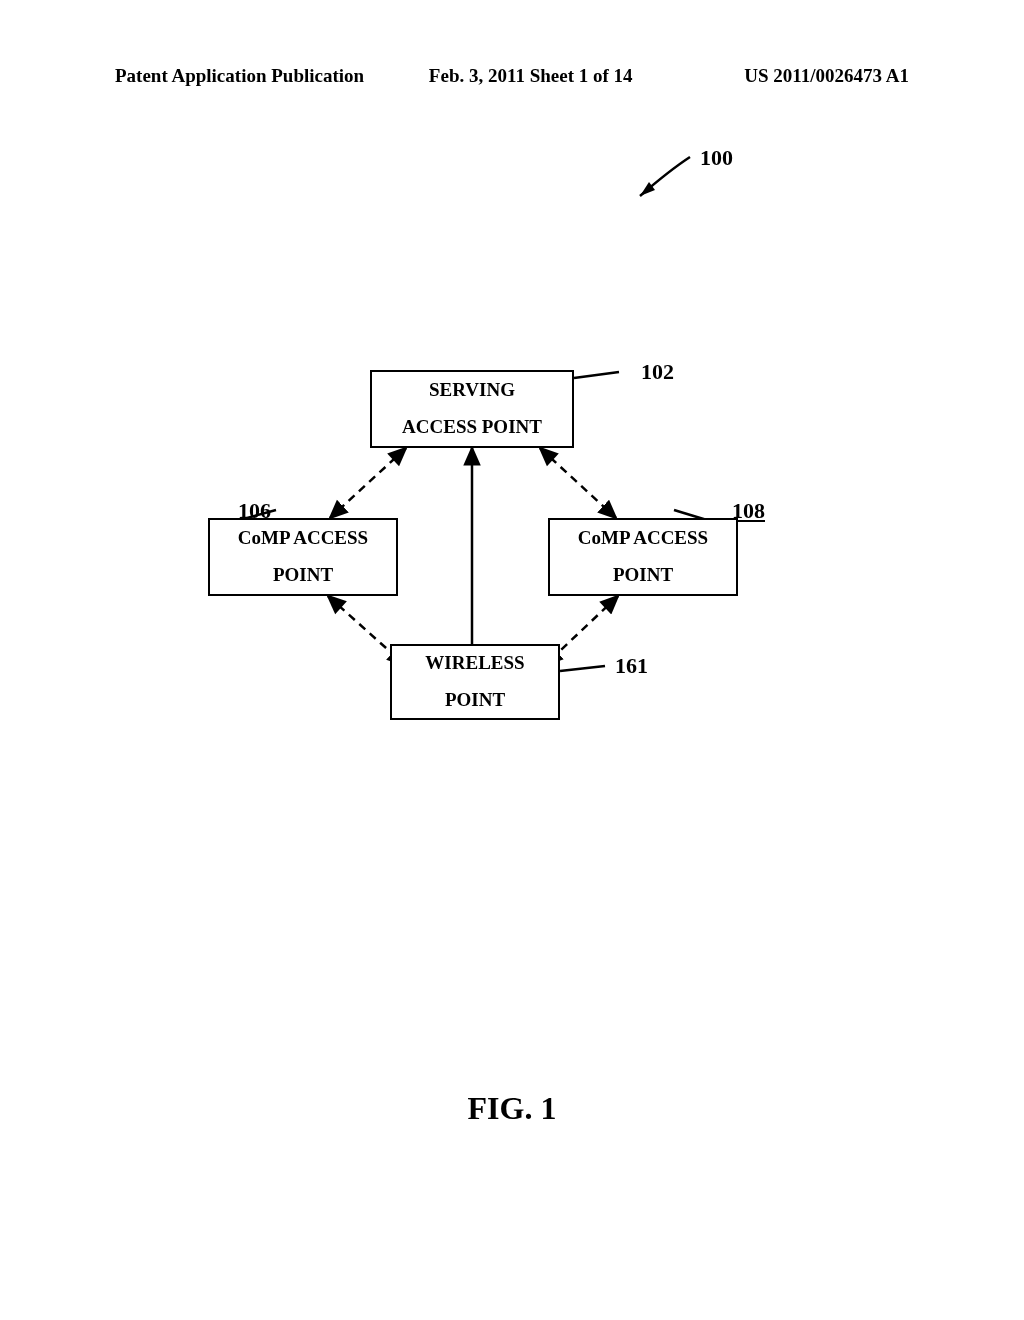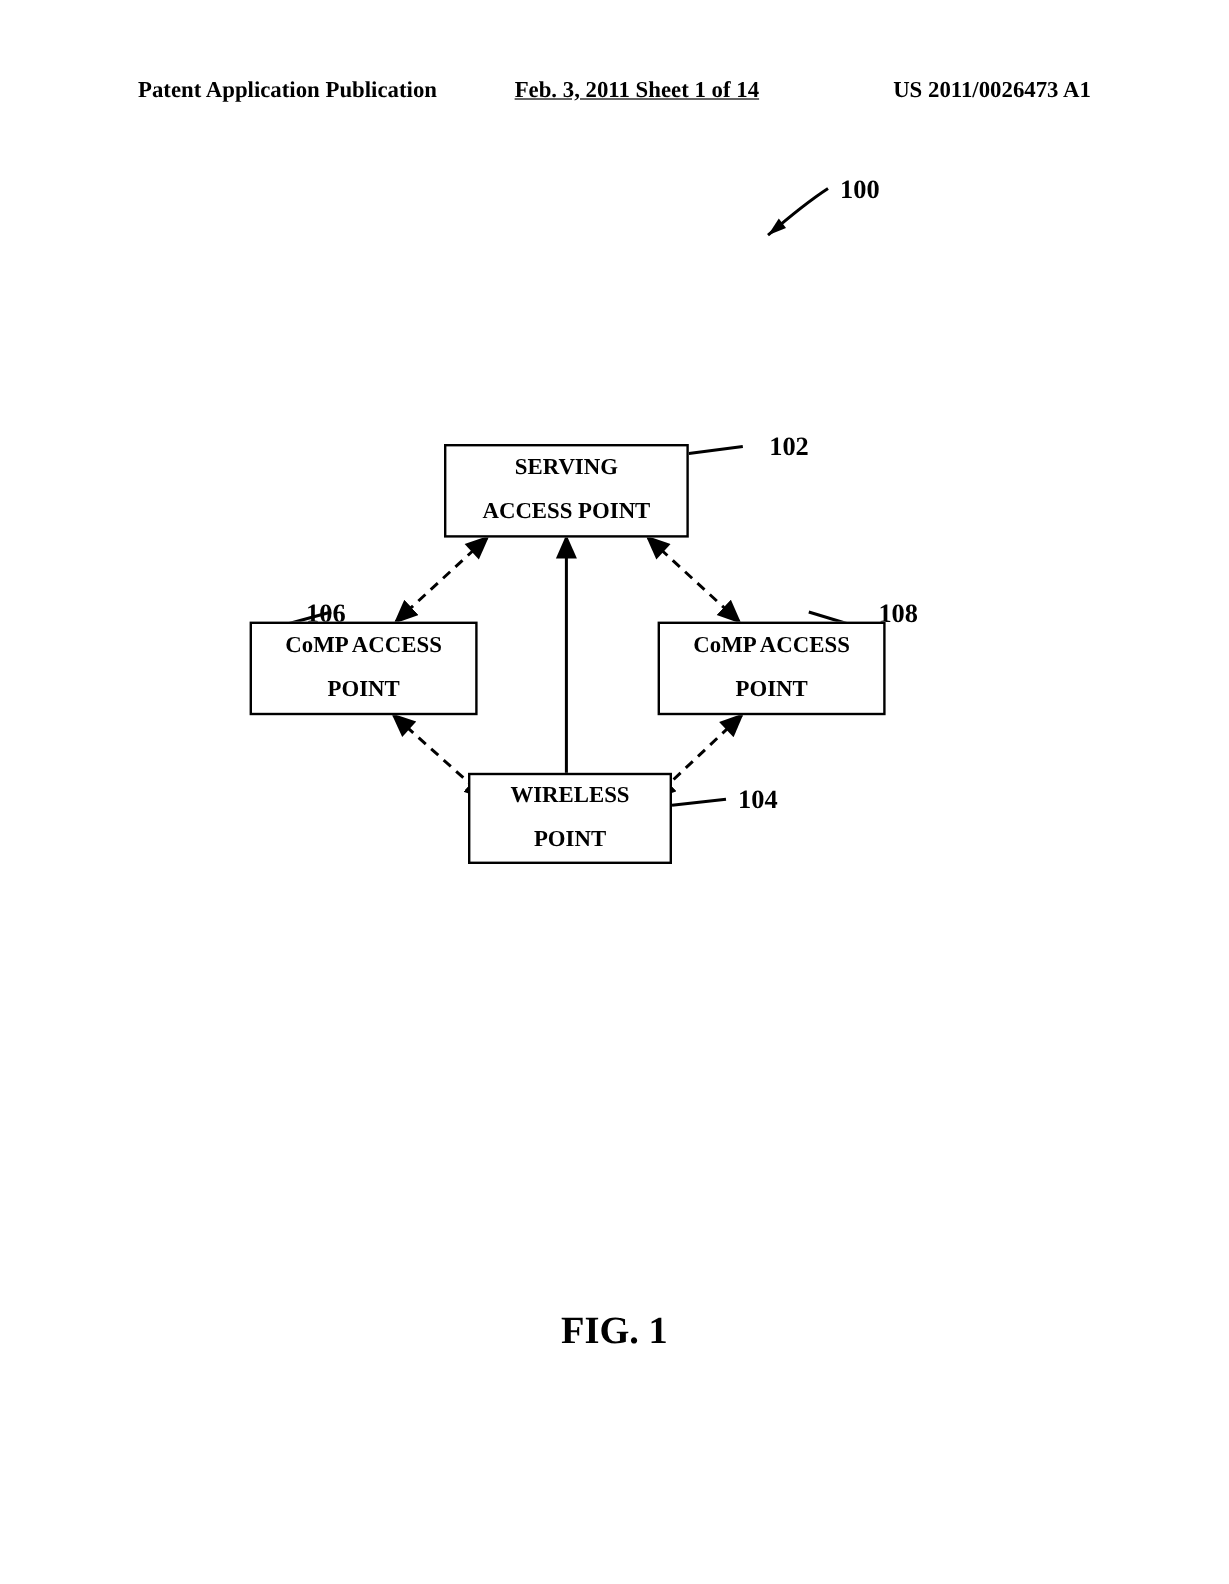--- a/index.html
+++ b/index.html
@@ -24,21 +24,20 @@
       justify-content: space-between;
       font-size: 19px;
       font-weight: bold;
       gap: 12px;
     }
     .header-left {
       flex: 0 0 auto;
     }
     .header-center {
       flex: 0 0 auto;
-      text-decoration: underline;
     }
     .header-right {
       flex: 0 0 auto;
       margin-left: 47px;
     }
 
     .figure-container {
       position: absolute;
       top: 140px;
       left: 0;
@@ -147,23 +146,23 @@
 
     <line x1="540" y1="308" x2="616" y2="378" stroke="black" stroke-width="2.5" stroke-dasharray="8,6" marker-start="url(#arrowhead-start)" marker-end="url(#arrowhead)"></line>
 
     <line x1="328" y1="456" x2="405" y2="525" stroke="black" stroke-width="2.5" stroke-dasharray="8,6" marker-start="url(#arrowhead-start)" marker-end="url(#arrowhead)"></line>
 
     <line x1="618" y1="456" x2="545" y2="525" stroke="black" stroke-width="2.5" stroke-dasharray="8,6" marker-start="url(#arrowhead-start)" marker-end="url(#arrowhead)"></line>
   </svg>
 
   <span class="ref-label" style="top:5px; left:700px;">100</span>
   <span class="ref-label" style="top:219px; left:628px;margin-left:13px;">102</span>
-  <span class="ref-label" style="top:358px; left:255px;text-align:right;">106</span>
-  <span class="ref-label" style="top:358px; left:732px;">108</span>
-  <span class="ref-label" style="top:513px; left:615px;">104</span>
+  <span class="ref-label" style="top:358px; left:238px;text-align:right;">106</span>
+  <span class="ref-label" style="top:358px; left:732px;text-decoration:underline;">108</span>
+  <span class="ref-label" style="top:513px; left:615px;">161</span>
 
   <div class="box box-serving">
     <span>SERVING</span>
     <span>ACCESS POINT</span>
   </div>
 
   <div class="box box-comp-left">
     <span>CoMP ACCESS</span>
     <span>POINT</span>
   </div>

